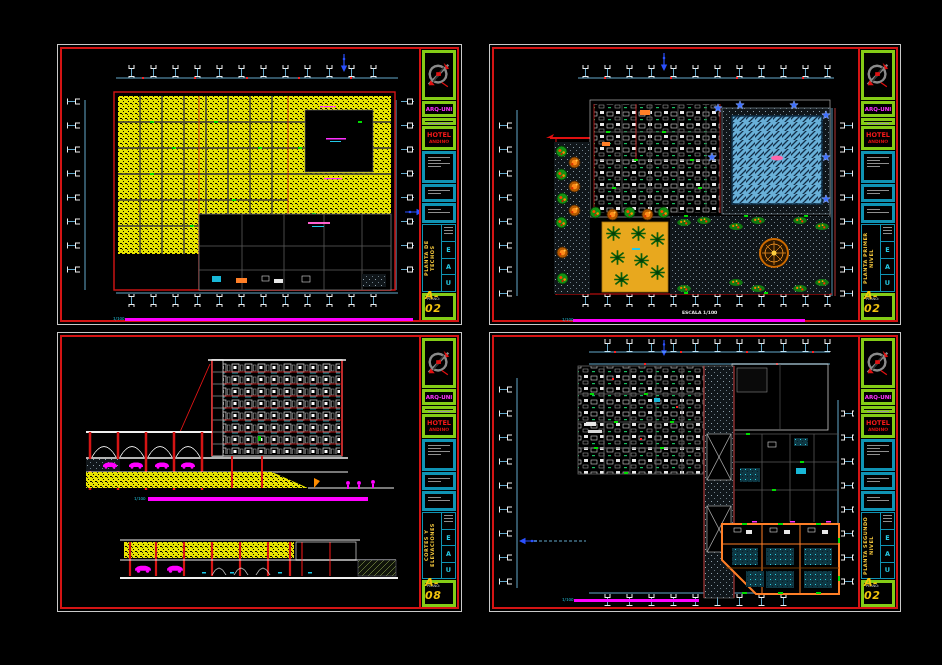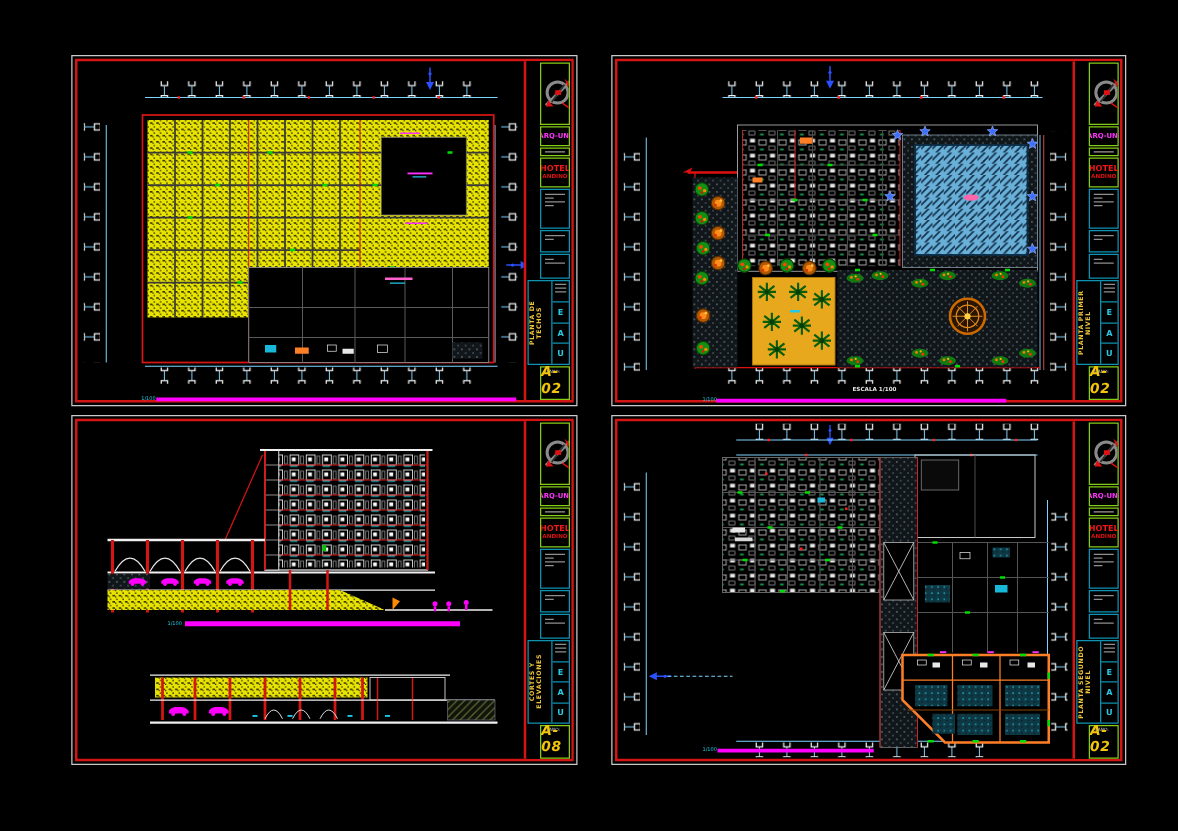--- a/index.html
+++ b/index.html
@@ -5,21 +5,21 @@
   html,body{margin:0;padding:0;background:#000;}
   body{width:942px;height:665px;position:relative;overflow:hidden;
        font-family:"DejaVu Sans","Liberation Sans",sans-serif;}
   .sheet{position:absolute;background:#000;border:1px solid #c9c9c9;box-sizing:border-box;}
   .frame{position:absolute;inset:2px;border:2px solid #d51414;pointer-events:none;}
   .draw{position:absolute;left:4px;top:5px;}
   .draw svg{display:block;}
   
   .tblock{position:absolute;top:4px;bottom:4px;right:4px;width:36px;
           border-left:2px solid #d51414;background:#000;display:flex;flex-direction:column;}
-  .tb-box{border:1px solid #84cc16;margin:1px 1px 0 11px;box-sizing:border-box;position:relative;flex:0 0 auto;}
+  .tb-box{border:3px solid #84cc16;margin:1px 1px 0 1px;box-sizing:border-box;position:relative;flex:0 0 auto;}
   .tb-cyan{border-color:#0f93b4;}
   .tb-logo{height:50px;display:flex;align-items:center;justify-content:center;}
   .tb-firm{height:16px;display:flex;align-items:center;justify-content:center;
            color:#ff35ff;font-size:5.5px;font-weight:bold;white-space:nowrap;overflow:hidden;}
   .tb-sep{height:7px;}
   .tb-sep .ln{height:1px;background:#9a9a9a;margin:2px 3px;}
   .tb-project{height:24px;display:flex;flex-direction:column;align-items:center;justify-content:center;overflow:hidden;}
   .tb-project .l1{color:#f01818;font-size:6.5px;font-weight:bold;line-height:1.1;}
   .tb-project .l2{color:#e01010;font-size:4.5px;font-weight:bold;line-height:1.2;}
   .tb-info{padding:1px 0;}

